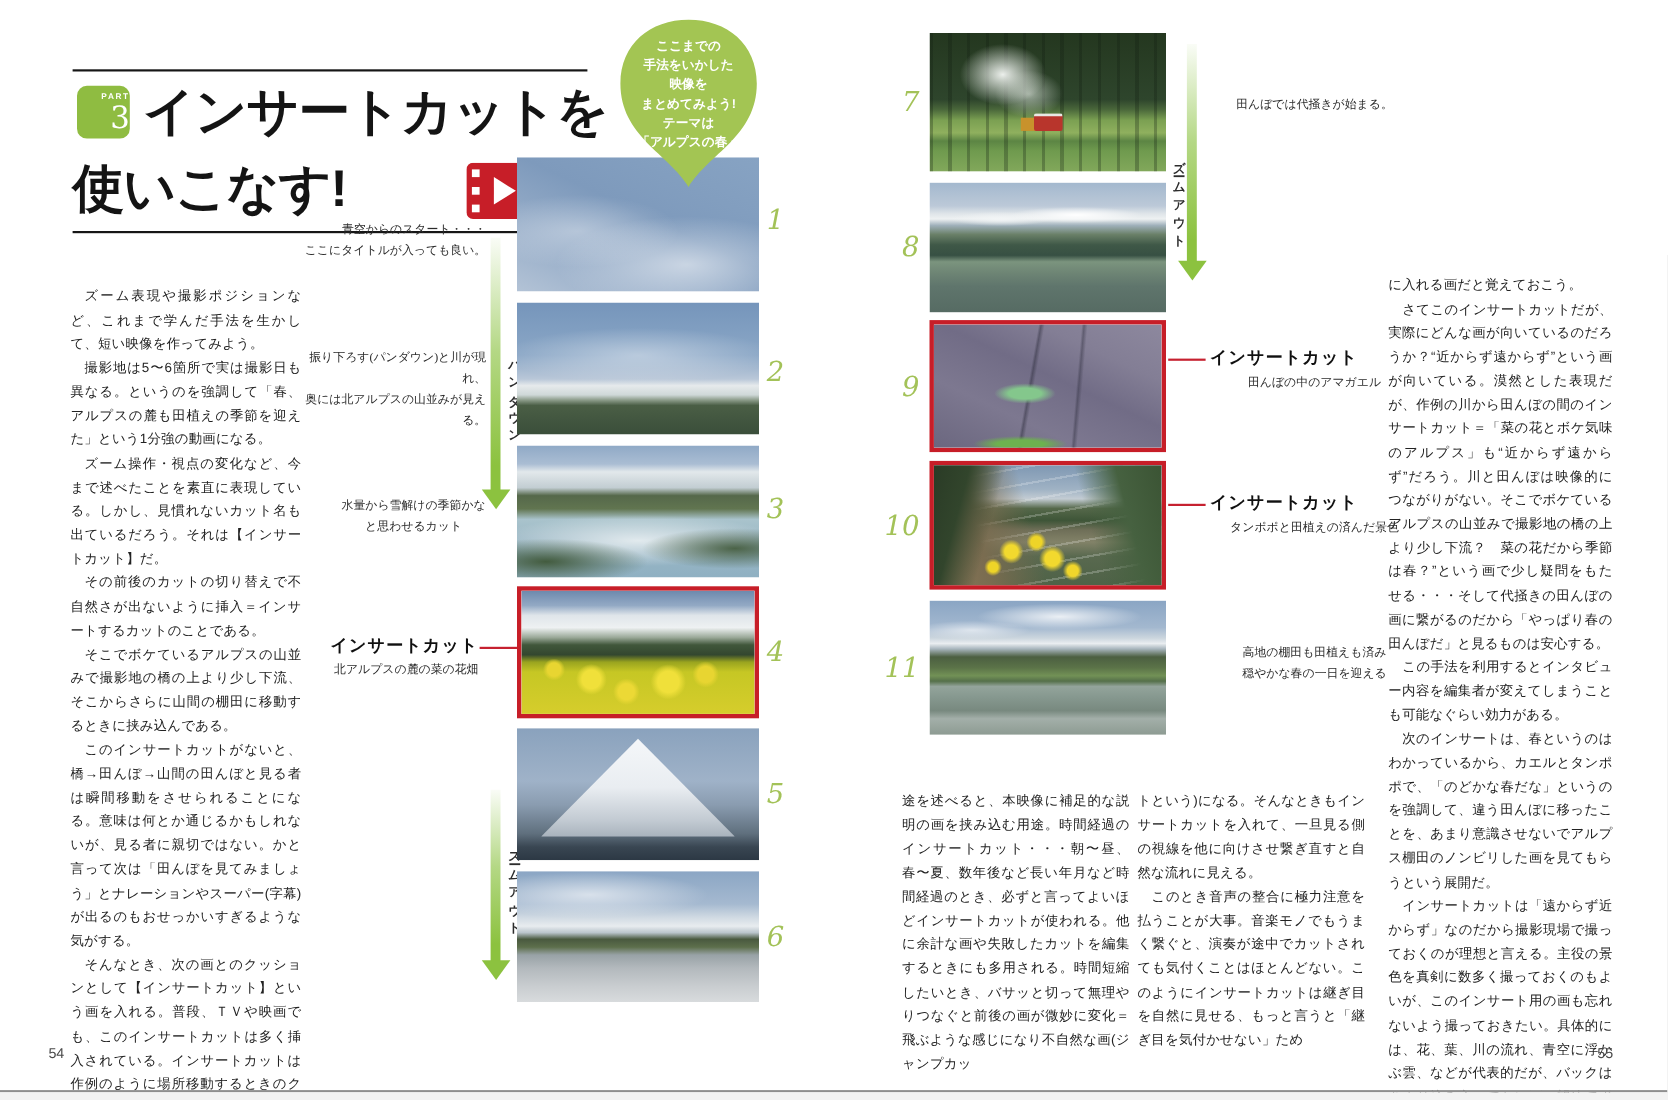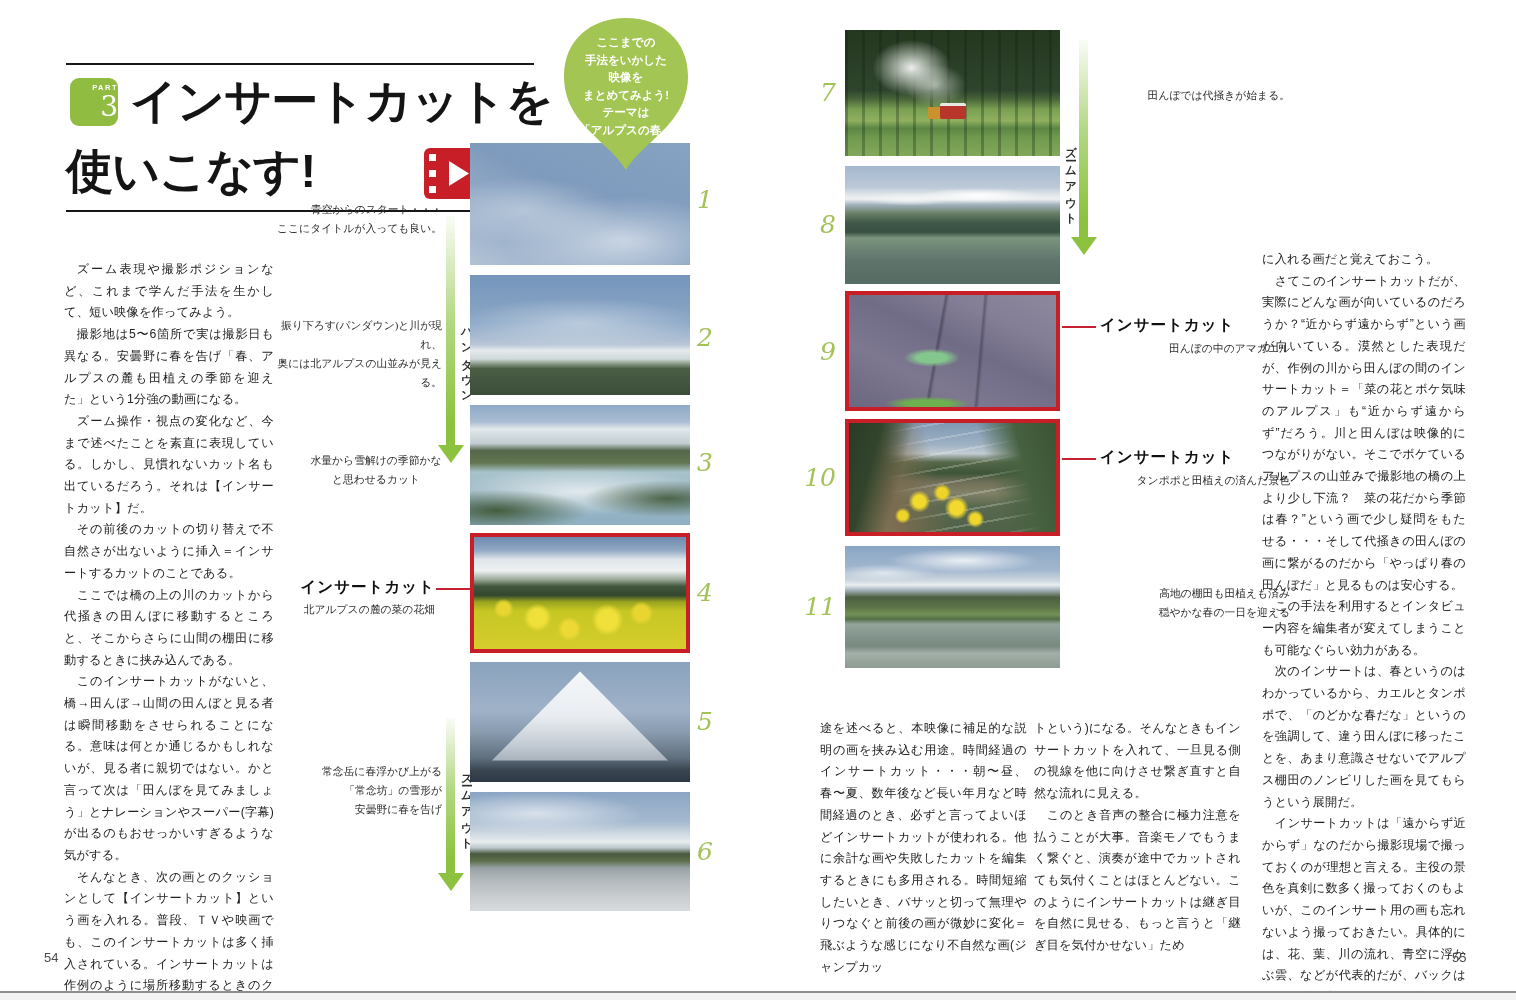--- a/index.html
+++ b/index.html
@@ -20,21 +20,21 @@
   .balloon-text{position:absolute;left:0;top:22px;width:140px;text-align:center;color:#fff;
                 font-weight:bold;font-size:11.5px;line-height:17.5px;white-space:pre-line;}
   
   .body-col{position:absolute;font-size:12.2px;line-height:21.7px;text-align:justify;
             letter-spacing:.2px;color:#222;}
   .body-col p{margin:0;text-indent:1.05em;}
   .body-col p.noindent{text-indent:0;}
   
   .cap{position:absolute;font-size:10.8px;line-height:19px;color:#2b2b2b;white-space:pre-line;}
   .cap-r{text-align:right;font-family:Liberation Serif, serif;}
-  .cap-l{text-align:right;}
+  .cap-l{text-align:center;}
   .insert-label{position:absolute;font-size:15.5px;font-weight:900;letter-spacing:1px;color:#101010;}
   .red-line{position:absolute;height:2px;background:#c62130;}
   
   .photo{position:absolute;box-sizing:border-box;overflow:hidden;}
   .photo .ph{position:absolute;left:0;top:0;right:0;bottom:0;}
   .red-frame{border:4px solid #c71e28;}
   .fig-num{position:absolute;font-family:"DejaVu Serif",serif;font-style:italic;
            font-size:25px;color:#a3c258;}
   .num-r{text-align:right;width:38px;}
   
@@ -144,42 +144,39 @@
     <div class="balloon-text">ここまでの
 手法をいかした
 映像を
 まとめてみよう!
 テーマは
 「アルプスの春」</div>
   </div>
 
   <div class="body-col" style="left:64px;top:259px;width:210px;">
     <p>ズーム表現や撮影ポジションなど、これまで学んだ手法を生かして、短い映像を作ってみよう。</p>
-    <p>撮影地は5〜6箇所で実は撮影日も異なる。安曇野に春を告げ「春、アルプスの麓も田植えの季節を迎えた」という1分強の動画になる。</p>
+    <p>撮影地は5〜6箇所で実は撮影日も異なる。というのを強調して「春、アルプスの麓も田植えの季節を迎えた」という1分強の動画になる。</p>
     <p>ズーム操作・視点の変化など、今まで述べたことを素直に表現している。しかし、見慣れないカット名も出ているだろう。それは【インサートカット】だ。</p>
     <p>その前後のカットの切り替えで不自然さが出ないように挿入＝インサートするカットのことである。</p>
-    <p>ここでは橋の上の川のカットから代掻きの田んぼに移動するところと、そこからさらに山間の棚田に移動するときに挟み込んである。</p>
+    <p>そこでボケているアルプスの山並みで撮影地の橋の上より少し下流、そこからさらに山間の棚田に移動するときに挟み込んである。</p>
     <p>このインサートカットがないと、橋→田んぼ→山間の田んぼと見る者は瞬間移動をさせられることになる。意味は何とか通じるかもしれないが、見る者に親切ではない。かと言って次は「田んぼを見てみましょう」とナレーションやスーパー(字幕)が出るのもおせっかいすぎるような気がする。</p>
     <p>そんなとき、次の画とのクッションとして【インサートカット】という画を入れる。普段、ＴＶや映画でも、このインサートカットは多く挿入されている。インサートカットは作例のように場所移動するときのクッションとしての役割のほか、様々な用途で使われる。代表的な用</p>
   </div>
 
   <div class="cap cap-r" style="left:267px;top:200px;width:175px;">青空からのスタート・・・
 ここにタイトルが入っても良い。</div>
   <div class="cap cap-r" style="left:260px;top:316px;width:182px;">振り下ろす(パンダウン)と川が現れ、
 奥には北アルプスの山並みが見える。</div>
   <div class="cap cap-r" style="left:300px;top:451px;width:152px;text-align:center;">水量から雪解けの季節かな
 と思わせるカット</div>
 
   <div class="insert-label" style="left:285px;top:577px;width:150px;text-align:right;">インサートカット</div>
   <div class="red-line" style="left:436px;top:588px;width:34px;"></div>
   <div class="cap cap-r" style="left:285px;top:600px;width:150px;">北アルプスの麓の菜の花畑</div>
 
-  <div class="cap cap-r" style="left:290px;top:762px;width:152px;">常念岳に春浮かび上がる
-「常念坊」の雪形が
-安曇野に春を告げ</div>
 
   <div class="arrow-bar" style="left:446px;top:216px;height:230px;"></div>
   <div class="v-label" style="left:459px;top:318px;">パンダウン</div>
   <div class="arrow-bar" style="left:446px;top:718px;height:156px;"></div>
   <div class="v-label" style="left:459px;top:763px;">ズームアウト</div>
 
   <figure class="photo" style="left:470px;top:143px;width:220px;height:122px;margin:0;">
       <div class="ph ph1"></div>
     </figure>
   <figure class="photo" style="left:470px;top:275px;width:220px;height:120px;margin:0;">

